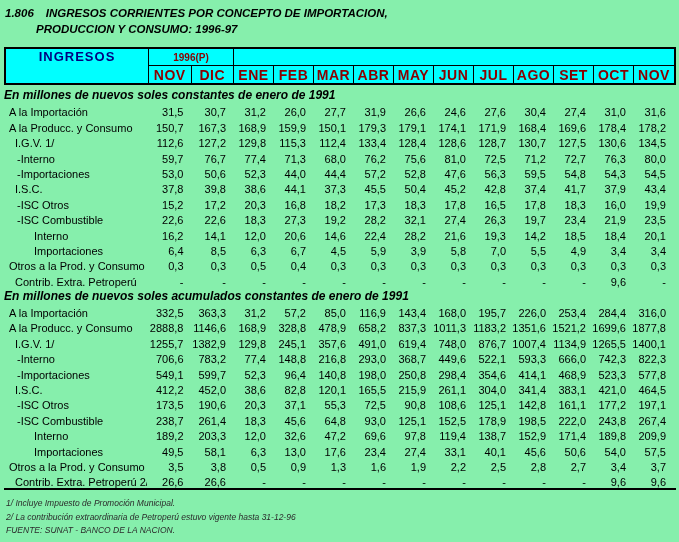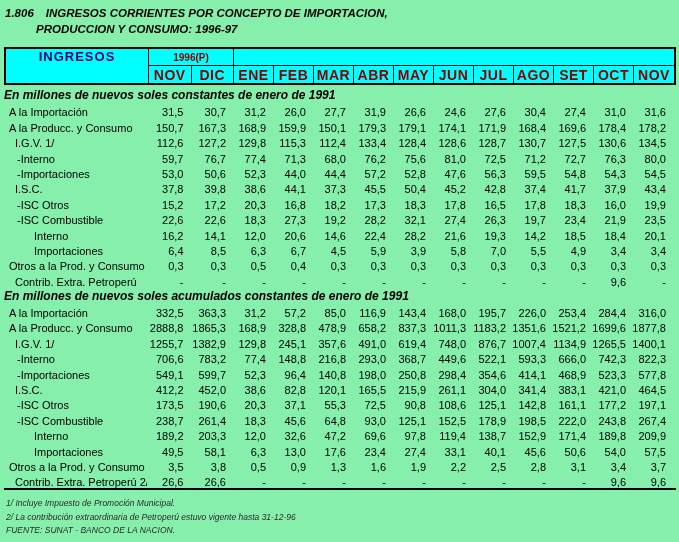--- a/index.html
+++ b/index.html
@@ -282,21 +282,21 @@
         <div class="tcell w97">168,0</div>
         <div class="tcell w97">195,7</div>
         <div class="tcell w97">226,0</div>
         <div class="tcell w97">253,4</div>
         <div class="tcell w97">284,4</div>
         <div class="tcell w97">316,0</div>
       </div>
       <div class="trow">
         <div class="tlabel ind0">A la Producc. y Consumo</div>
         <div class="tcell w96">2888,8</div>
-        <div class="tcell w96">1865,3</div>
+        <div class="tcell w96">1146,6</div>
         <div class="tcell w97">168,9</div>
         <div class="tcell w97">328,8</div>
         <div class="tcell w97">478,9</div>
         <div class="tcell w97">658,2</div>
         <div class="tcell w97">837,3</div>
         <div class="tcell w97">1011,3</div>
         <div class="tcell w97">1183,2</div>
         <div class="tcell w97">1351,6</div>
         <div class="tcell w97">1521,2</div>
         <div class="tcell w97">1699,6</div>
@@ -435,21 +435,21 @@
         <div class="tcell w96">3,5</div>
         <div class="tcell w96">3,8</div>
         <div class="tcell w97">0,5</div>
         <div class="tcell w97">0,9</div>
         <div class="tcell w97">1,3</div>
         <div class="tcell w97">1,6</div>
         <div class="tcell w97">1,9</div>
         <div class="tcell w97">2,2</div>
         <div class="tcell w97">2,5</div>
         <div class="tcell w97">2,8</div>
-        <div class="tcell w97">3,1</div>
+        <div class="tcell w97">2,7</div>
         <div class="tcell w97">3,4</div>
         <div class="tcell w97">3,7</div>
       </div>
       <div class="trow">
         <div class="tlabel ind1">Contrib. Extra. Petroperú 2/</div>
         <div class="tcell w96">26,6</div>
         <div class="tcell w96">26,6</div>
         <div class="tcell w97">-</div>
         <div class="tcell w97">-</div>
         <div class="tcell w97">-</div>

